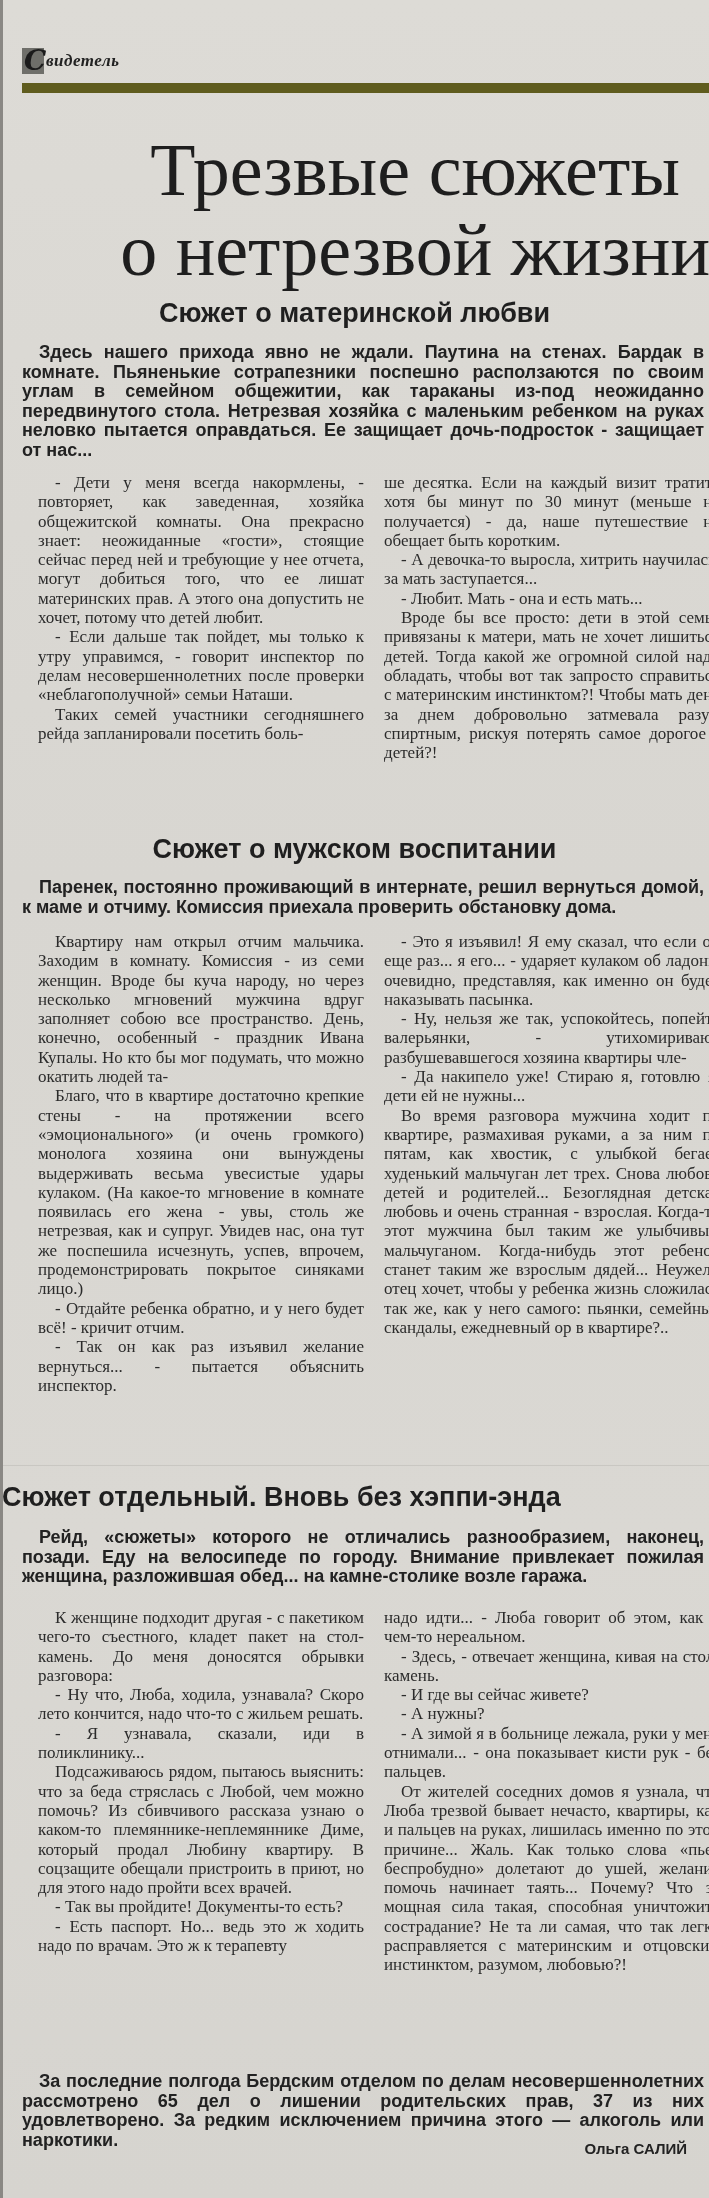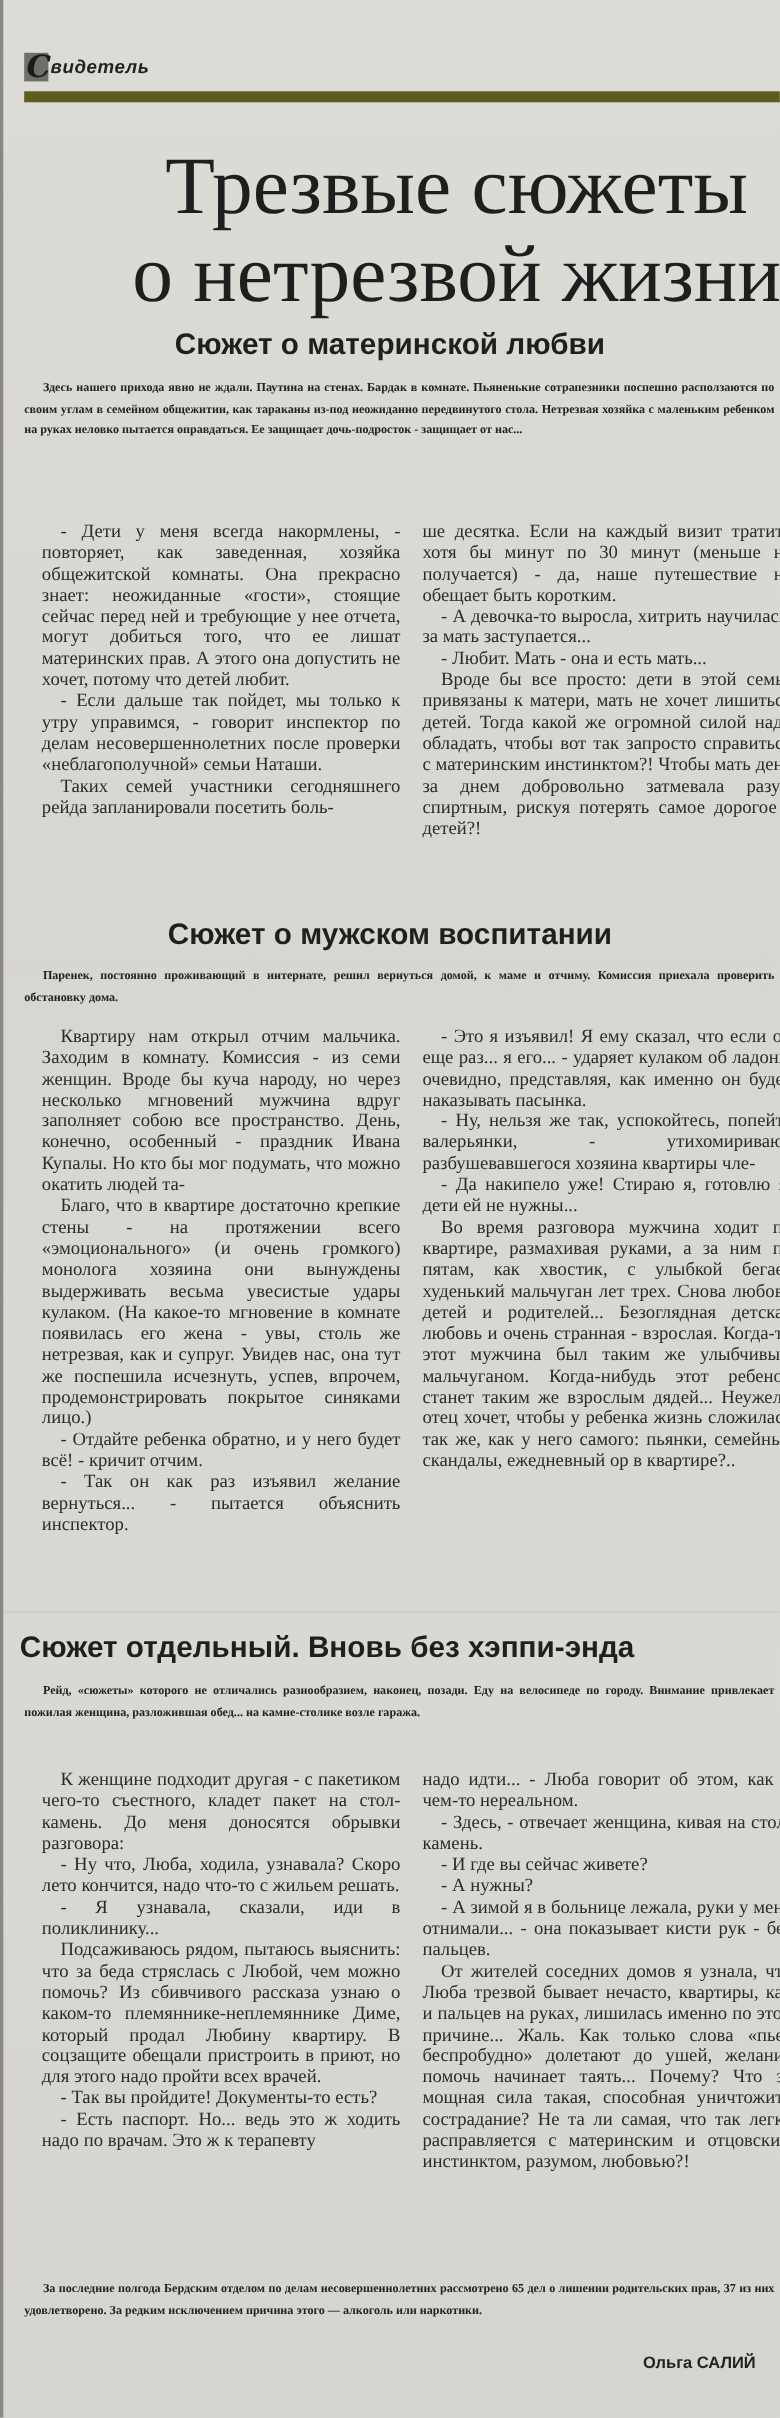--- a/index.html
+++ b/index.html
@@ -9,27 +9,27 @@
     font-family:"Liberation Serif", serif;
     color:#2a2a2a;
     position:relative;
   }
   .page { position:absolute; left:0; top:0; width:709px; height:2198px;
     background: linear-gradient(180deg,#dddbd6 0%,#d8d6d1 40%,#dad8d3 70%,#d6d4cf 100%); }
   .left-rule { position:absolute; left:0; top:0; width:3px; height:2198px; background:#8a8884; }
   .masthead { position:absolute; left:22px; top:44px; height:34px; display:flex; align-items:center; }
   .logo-box { width:22px; height:26px; background:#6f6f6a; position:relative; margin-right:2px; }
   .logo-box span { position:absolute; left:2px; top:-4px; font-family:"DejaVu Serif", serif; font-weight:bold; font-style:italic; font-size:28px; color:#1b1b1b; }
-  .logo-word { font-family:Liberation Sans, sans-serif; font-weight:bold; font-style:italic; font-size:17px; color:#222; letter-spacing:0.5px; }
+  .logo-word { font-family:Liberation Serif, serif; font-weight:bold; font-style:italic; font-size:17px; color:#222; letter-spacing:0.5px; }
   .masthead-rule { position:absolute; left:22px; top:83px; width:687px; height:10px; background:#5f5c1e; }
   .title { position:absolute; left:0; width:709px; text-align:right; font-family:"Liberation Serif", serif; color:#1e1e1e; font-size:74px; line-height:80px; }
   .t1 { top:130px; left:30px; width:650px; }
   .t2 { top:210px; left:10px; width:700px; }
   .h2 { position:absolute; left:0; width:709px; text-align:center; font-family:"Liberation Sans", sans-serif; font-weight:bold; font-size:27px; color:#1f1f1f; }
-  .lead { position:absolute; font-family:Liberation Serif, serif; font-weight:bold; font-size:11px; line-height:19.5px; text-align:justify; text-indent:17px; color:#222; }
+  .lead { position:absolute; font-family:Liberation Sans, sans-serif; font-weight:bold; font-size:18px; line-height:19.5px; text-align:justify; text-indent:17px; color:#222; }
   .col { position:absolute; font-family:Liberation Serif, serif; font-size:17px; line-height:19.3px; text-align:justify; color:#2b2b2b;margin-left:16px; }
   .col p { margin:0; text-indent:17px; }
   .sig { position:absolute; right:22px; top:2178px; font-family:"Liberation Sans", sans-serif; font-weight:bold; font-size:15px; color:#222; }
   .box-rule { position:absolute; left:3px; width:706px; height:1px; background:#c9c7c2; }
 </style>
 </head>
 <body>
 
 <div class="page">
   <div class="left-rule"></div>
@@ -69,21 +69,21 @@
   </div>
   <div class="col" style="left:368px; top:932px; width:336px;">
     <p>- Это я изъявил! Я ему сказал, что если он еще раз... я его... - ударяет кулаком об ладонь, очевидно, представляя, как именно он будет наказывать пасынка.</p>
     <p>- Ну, нельзя же так, успокойтесь, попейте валерьянки, - утихомиривают разбушевавшегося хозяина квартиры чле-</p>
     <p>- Да накипело уже! Стираю я, готовлю я, дети ей не нужны...</p>
     <p>Во время разговора мужчина ходит по квартире, размахивая руками, а за ним по пятам, как хвостик, с улыбкой бегает худенький мальчуган лет трех. Снова любовь детей и родителей... Безоглядная детская любовь и очень странная - взрослая. Когда-то этот мужчина был таким же улыбчивым мальчуганом. Когда-нибудь этот ребенок станет таким же взрослым дядей... Неужели отец хочет, чтобы у ребенка жизнь сложилась так же, как у него самого: пьянки, семейные скандалы, ежедневный ор в квартире?..</p>
   </div>
 
   <div class="box-rule" style="top:1465px;"></div>
 
-  <div class="h2" style="top:1482px; left:18px; width:auto; text-align:left;">Сюжет отдельный. Вновь без хэппи-энда</div>
+  <div class="h2" style="top:1482px; left:2px; width:auto; text-align:left;">Сюжет отдельный. Вновь без хэппи-энда</div>
   <div class="lead" style="left:22px; top:1528px; width:682px; font-weight:bold;">Рейд, «сюжеты» которого не отличались разнообразием, наконец, позади. Еду на велосипеде по городу. Внимание привлекает пожилая женщина, разложившая обед... на камне-столике возле гаража.</div>
   <div class="col" style="left:22px; top:1608px; width:326px;">
     <p>К женщине подходит другая - с пакетиком чего-то съестного, кладет пакет на стол-камень. До меня доносятся обрывки разговора:</p>
     <p>- Ну что, Люба, ходила, узнавала? Скоро лето кончится, надо что-то с жильем решать.</p>
     <p>- Я узнавала, сказали, иди в поликлинику...</p>
     <p>Подсаживаюсь рядом, пытаюсь выяснить: что за беда стряслась с Любой, чем можно помочь? Из сбивчивого рассказа узнаю о каком-то племяннике-неплемяннике Диме, который продал Любину квартиру. В соцзащите обещали пристроить в приют, но для этого надо пройти всех врачей.</p>
     <p>- Так вы пройдите! Документы-то есть?</p>
     <p>- Есть паспорт. Но... ведь это ж ходить надо по врачам. Это ж к терапевту</p>
   </div>
   <div class="col" style="left:368px; top:1608px; width:336px;">

